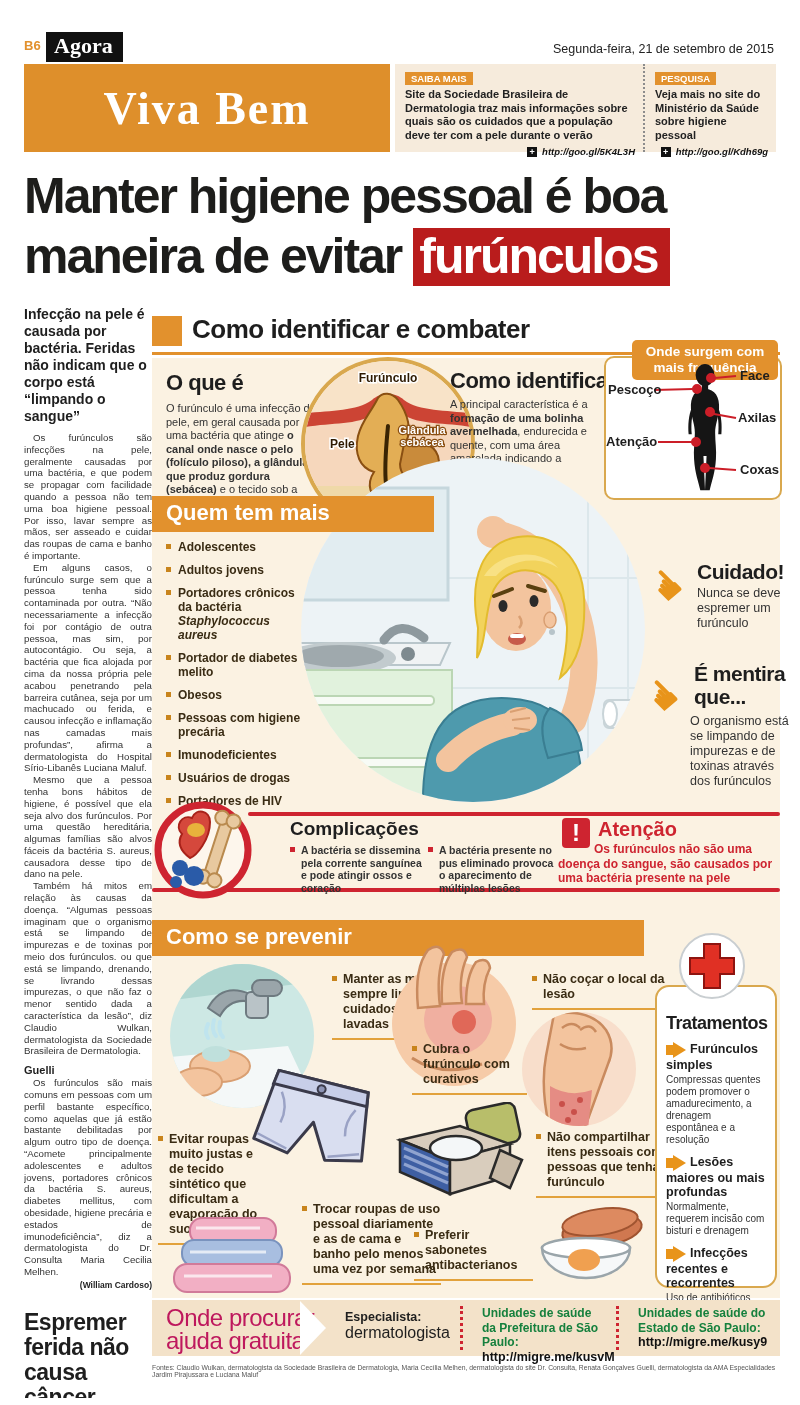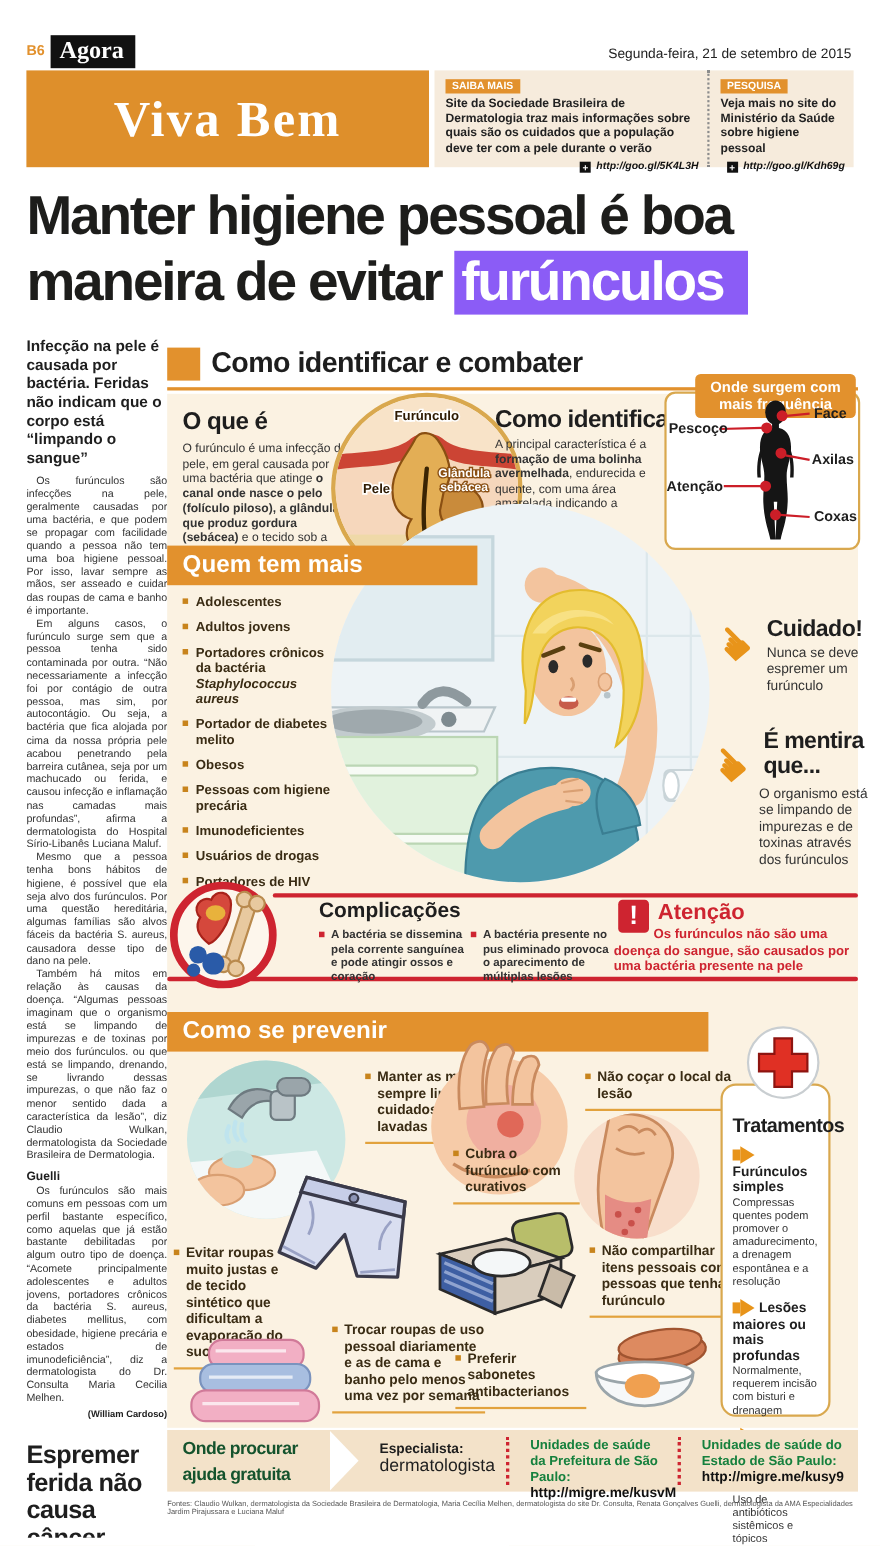--- a/index.html
+++ b/index.html
@@ -24,21 +24,21 @@
                font-size:9.5px;padding:1px 6px;margin-bottom:3px;}
   .promo-text{font-size:11px;font-weight:bold;line-height:13.5px;color:#222;}
   .promo-link{display:flex;align-items:center;justify-content:flex-end;gap:5px;margin-top:4px;}
   .plus-sq{width:10px;height:10px;background:#111;color:#fff;font-size:9px;line-height:10px;
            text-align:center;font-weight:bold;}
   .promo-url{font-size:9.5px;font-weight:bold;font-style:italic;color:#111;}
 
   
   .headline{left:24px;top:166px;width:754px;font-weight:bold;color:#1d1d1b;
             font-size:50px;line-height:60px;letter-spacing:-2px;}
-  .hl-highlight{background:#8b5cf6;color:#fff;padding:0 22px 2px 6px;}
+  .hl-highlight{background:#b91c1c;color:#fff;padding:0 12px 2px 6px;}
 
   
   .leftcol{left:24px;top:306px;width:128px;height:1092px;overflow:hidden;}
   .leftcol .intro{font-weight:bold;font-size:14px;line-height:17px;margin-bottom:7px;}
   .leftcol p{margin:0;font-size:9.7px;line-height:11.8px;text-align:justify;
              text-indent:9px;color:#333;}
   .subhead{font-weight:bold;font-size:11px;margin:7px 0 1px;}
   .byline{font-weight:bold;font-size:8.5px;text-align:right;margin:2px 0 0;}
   .subarticle-title{font-weight:bold;font-size:23px;line-height:25px;margin:20px 0 12px;
                     letter-spacing:-0.5px;}
@@ -77,33 +77,33 @@
         font-weight:bold;font-size:24px;text-align:center;line-height:30px;}
   .atn-title{color:#CE2430;font-weight:bold;font-size:20px;}
   .atn-text{color:#CE2430;font-weight:bold;font-size:12px;line-height:14.5px;}
 
   
   .pcap{position:absolute;font-size:12.5px;line-height:15px;font-weight:bold;color:#3a2c14;
         padding-left:11px;padding-bottom:6px;border-bottom:2px solid #E2A23C;}
   .pcap::before{content:"";position:absolute;left:0;top:4px;width:5px;height:5px;background:#C8841C;}
 
   
-  .treatbox{left:655px;top:985px;width:100px;height:303px;background:#fff;
+  .treatbox{left:655px;top:985px;width:122px;height:303px;background:#fff;
             border:2px solid #D9A84E;border-radius:14px;box-sizing:border-box;
             padding:26px 9px 6px;}
   .treat-title{font-weight:bold;font-size:18px;letter-spacing:-0.5px;margin-bottom:8px;}
   .treat-head{font-weight:bold;font-size:12.5px;line-height:14px;margin-bottom:2px;}
   .treat-text{font-size:10px;line-height:12px;color:#333;margin-bottom:9px;}
   .oarrow{display:inline-block;vertical-align:middle;margin-right:4px;width:0;height:0;
           border-left:13px solid #E8941A;border-top:8px solid transparent;
           border-bottom:8px solid transparent;position:relative;}
   .oarrow-bar{display:inline-block;vertical-align:middle;width:7px;height:10px;background:#E8941A;}
 
   
-  .help-title{color:#14532d;font-weight:bold;font-size:16px;line-height:23px;letter-spacing:-0.5px;}
+  .help-title{color:#be185d;font-weight:normal;font-size:24px;line-height:23px;letter-spacing:-0.5px;}
   .chev{width:0;height:0;border-left:26px solid #fff;border-top:27px solid transparent;
         border-bottom:27px solid transparent;}
   .band-label{font-weight:bold;font-size:12.5px;}
   .band-value{font-size:16px;}
   .band-text{font-size:12px;line-height:14.5px;font-weight:bold;color:#15803d;}
   .band-link{font-size:12.5px;font-weight:bold;color:#111;}
   .dots{border-left:3px dotted #CE2430;height:44px;}
   .fontes{left:152px;top:1364px;width:628px;font-size:6.8px;color:#555;}
 
   .wbox{background:#fff;border:2px solid #D9A84E;border-radius:10px;}

